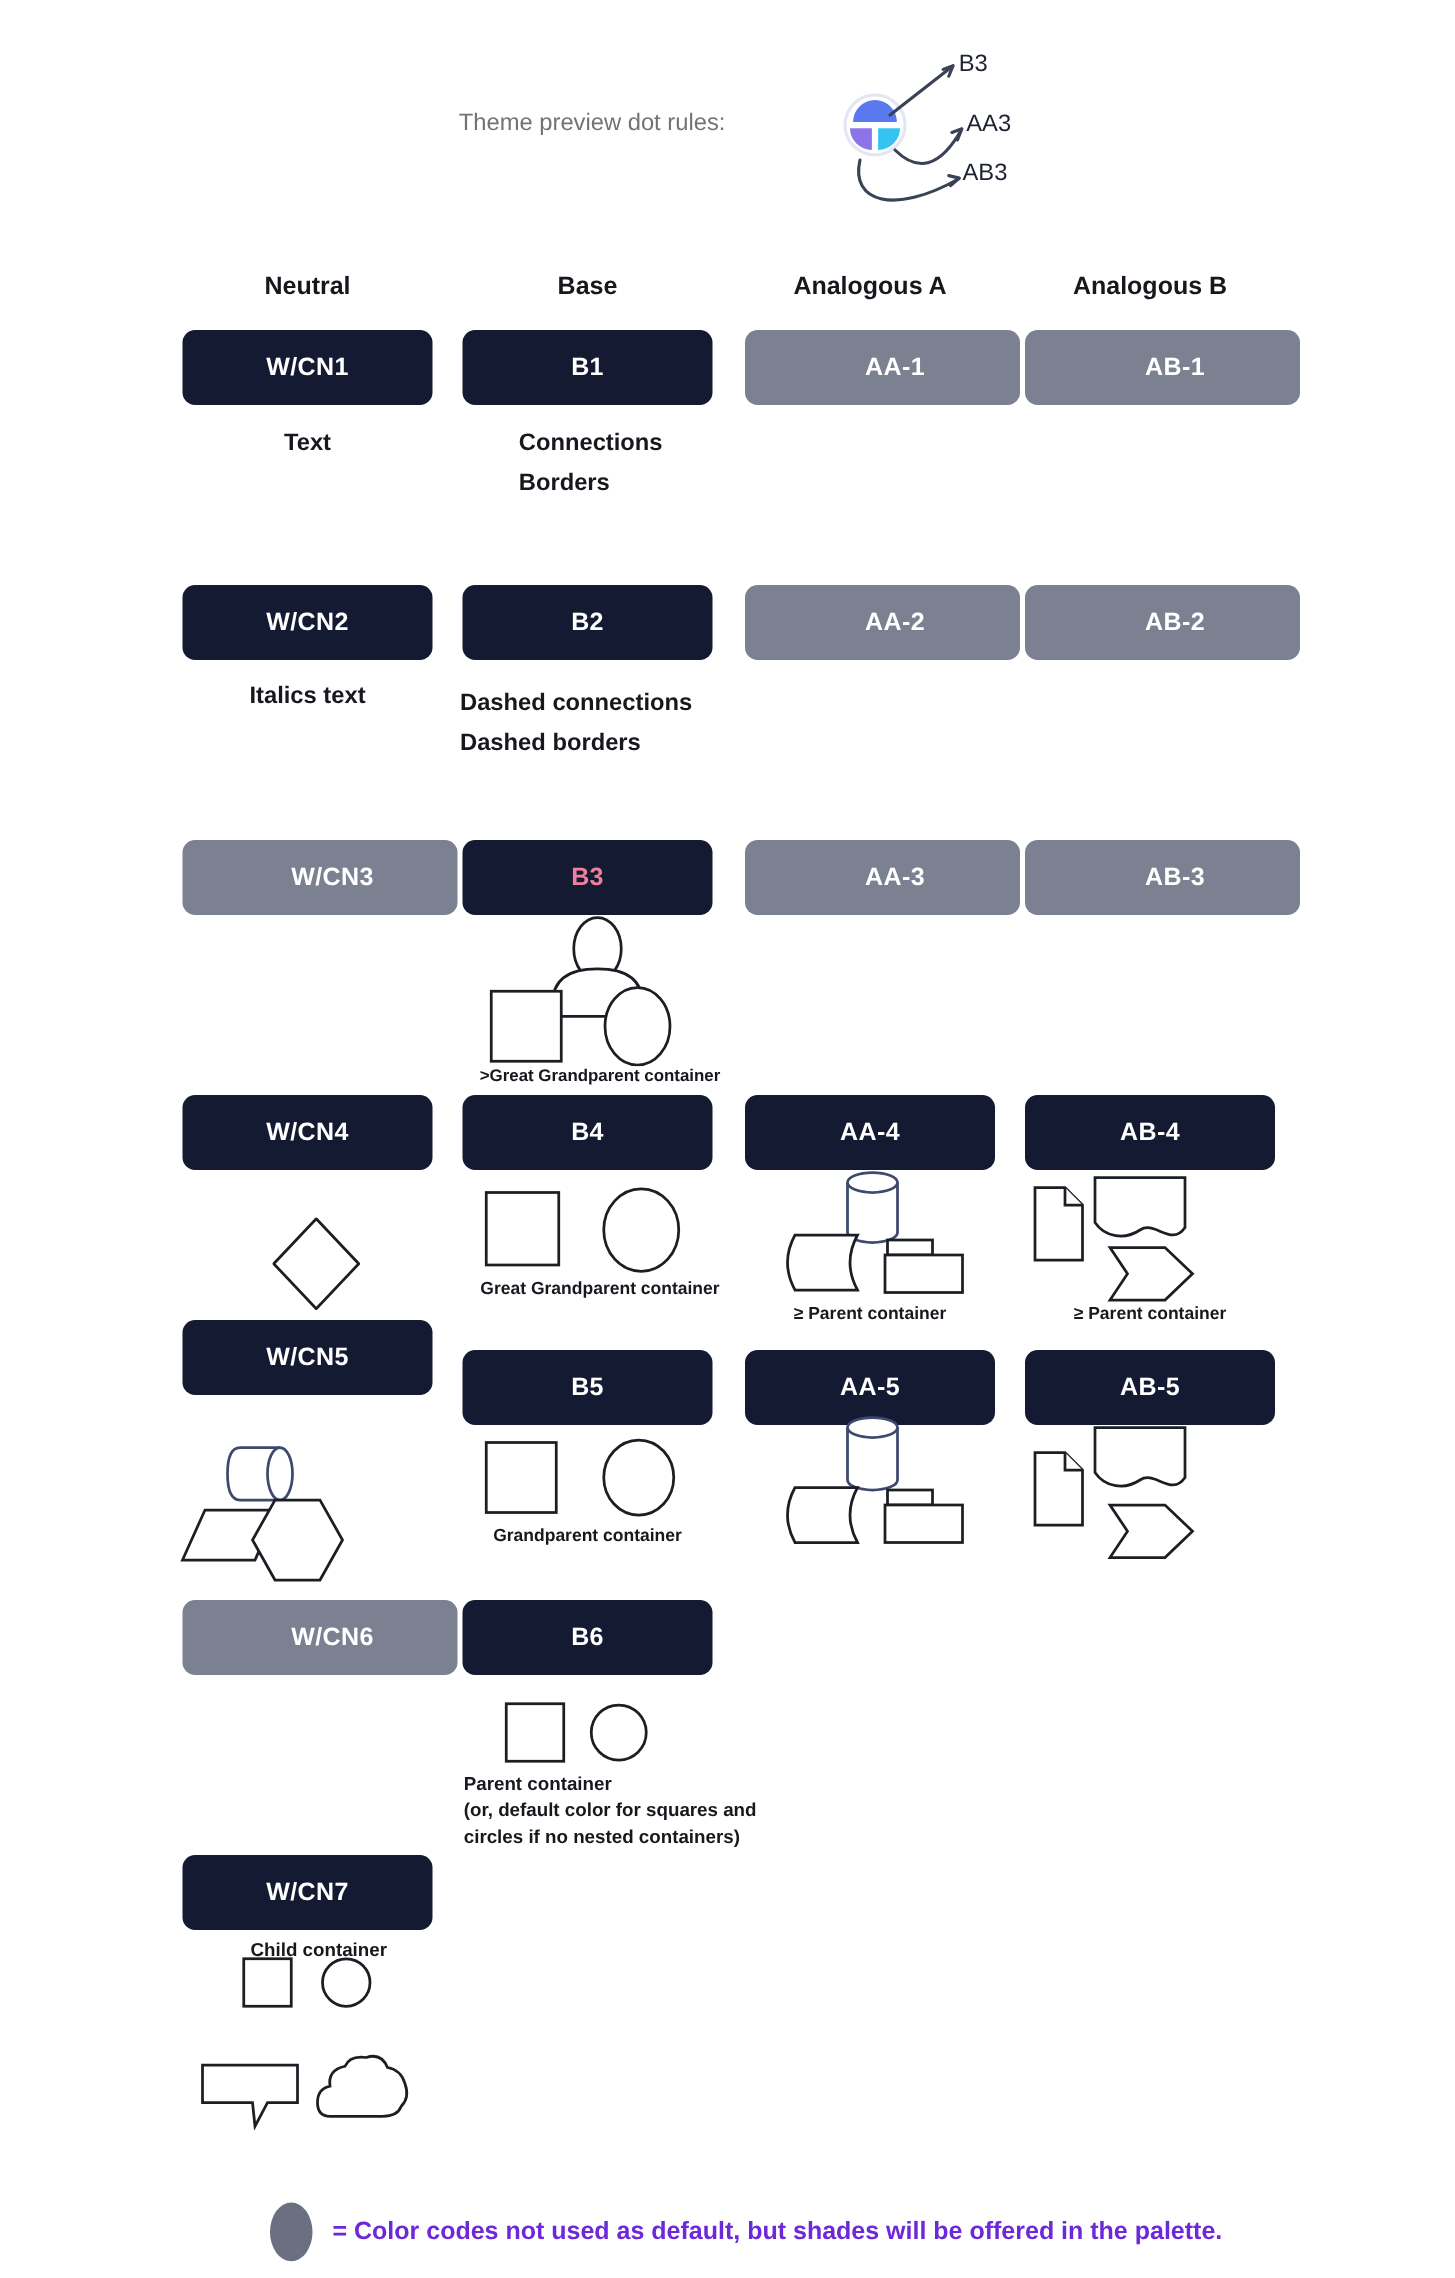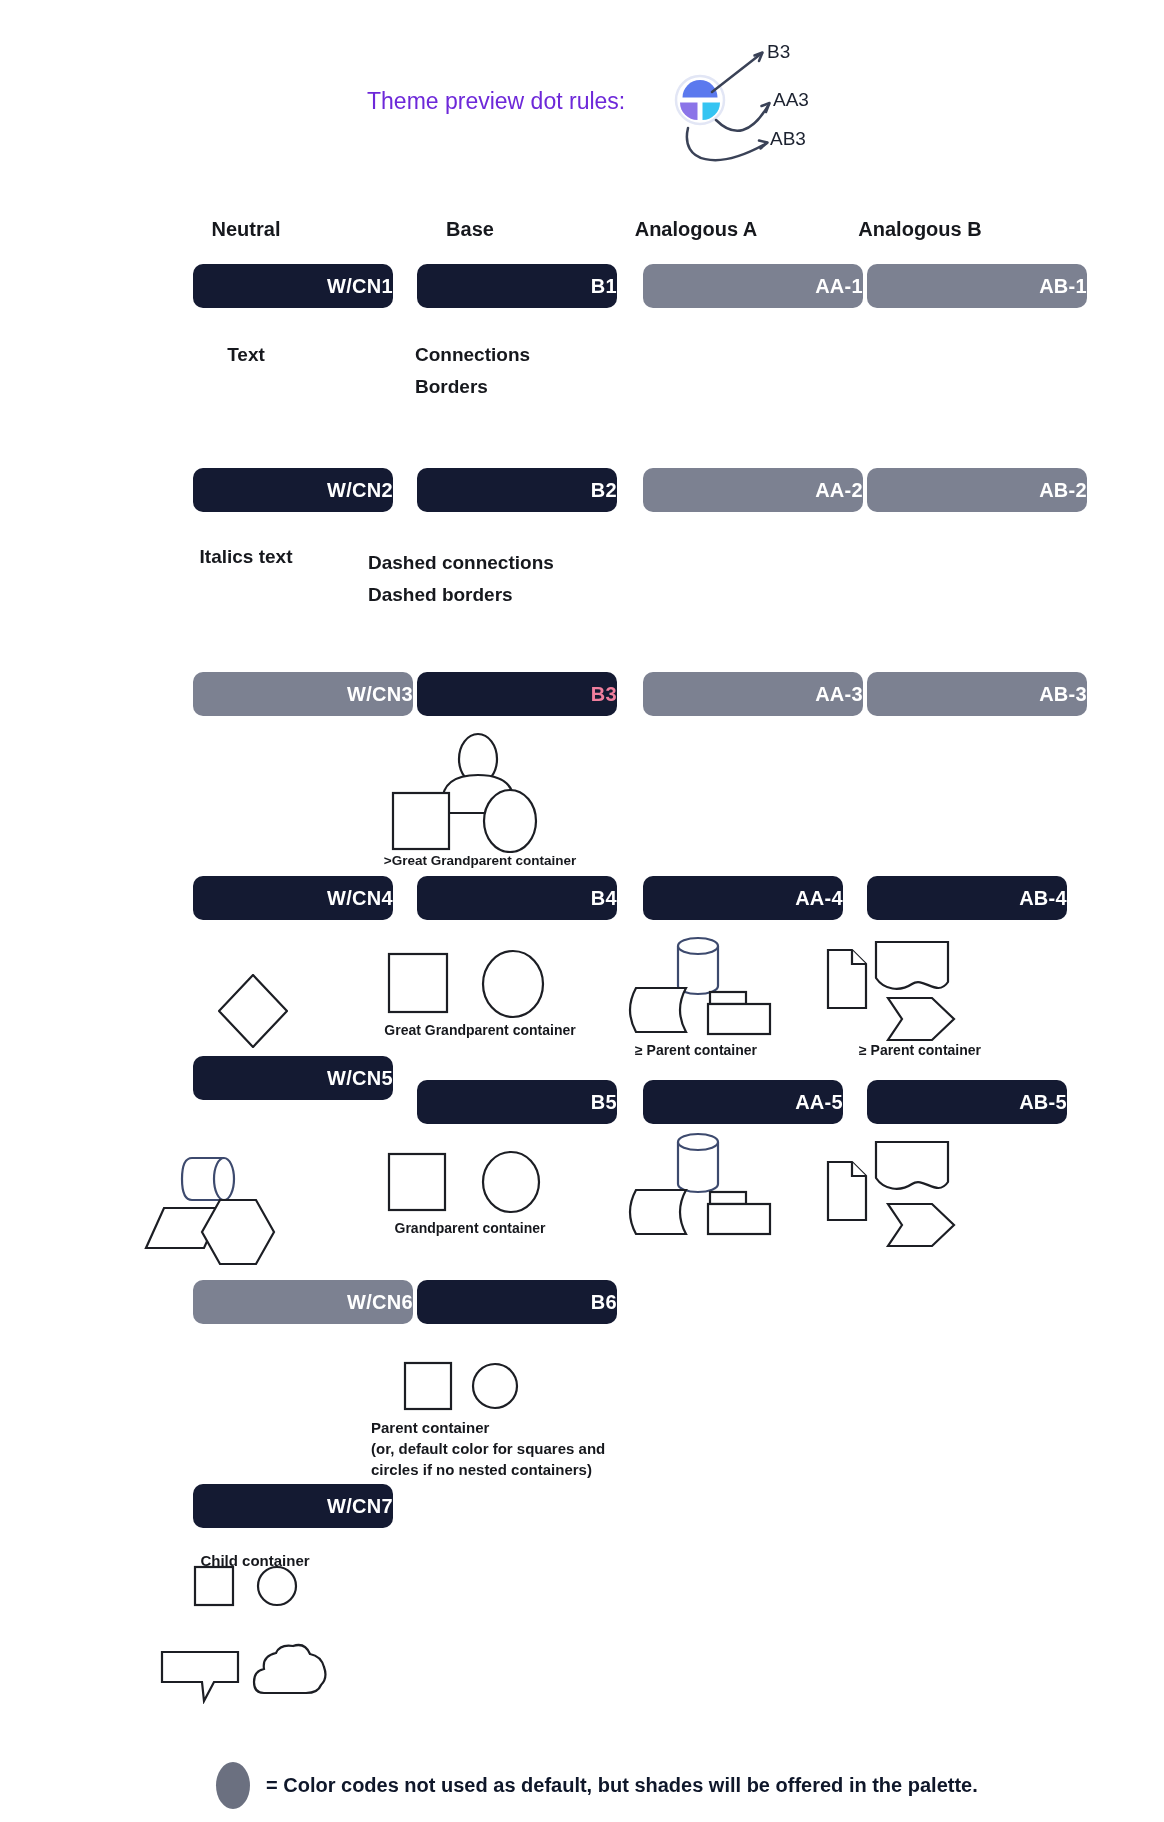--- a/index.html
+++ b/index.html
@@ -1,37 +1,37 @@
 <!DOCTYPE html>
 <html><head>
 <meta charset="utf-8">
 <style>
   html,body{margin:0;padding:0;background:#ffffff;}
   #canvas{
     position:relative;width:1164px;height:1822px;background:#ffffff;
     font-family:"Liberation Sans", sans-serif;color:#16181d;overflow:hidden;
   }
   .abs{position:absolute;}
-  .title{font-size:23px;color:#6d28d9;}
+  .title{font-size:19px;color:#737373;}
   .callout{font-size:19px;color:#1c2230;}
   .col-head{width:200px;text-align:center;font-weight:bold;font-size:20px;color:#16181d;}
   .pill{
-    width:200px;height:44px;border-radius:10px;display:flex;align-items:center;justify-content:flex-end;
-    font-weight:bold;font-size:20px;color:#ffffff;letter-spacing:.3px;margin-left:47px;
+    width:200px;height:60px;border-radius:10px;display:flex;align-items:center;justify-content:center;
+    font-weight:bold;font-size:20px;color:#ffffff;letter-spacing:.3px;
   }
   .pill.navy{background:#141a32;}
   .pill.gray{background:#7c8191;padding-left:20px;}
   .pill .pink{color:#f07f9d;}
   .caption-lg{font-weight:bold;font-size:19px;color:#16181d;}
   .caption-sm{font-weight:bold;font-size:14px;color:#16181d;}
   .caption-xs{font-weight:bold;font-size:13.5px;color:#16181d;}
   .caption-md{font-weight:bold;font-size:15px;color:#16181d;line-height:21px;}
   .center200{width:200px;text-align:center;}
   .legend-dot{width:34px;height:47px;border-radius:50%;background:#6b7080;}
-  .legend-text{font-weight:bold;font-size:20px;color:#0f172a;}
+  .legend-text{font-weight:bold;font-size:20px;color:#6d28d9;}
   svg .blk{stroke:#1c1e24;stroke-width:2.2;fill:#ffffff;}
   svg .slate{stroke:#3d4a6e;stroke-width:2.2;fill:#ffffff;}
   svg .arrow{stroke:#3a4257;stroke-width:2.5;fill:none;stroke-linecap:round;stroke-linejoin:round;}
 </style>
 </head>
 <body>
 
 <div id="canvas">
 
   <div class="abs title" style="left:367px;top:88px;">Theme preview dot rules:</div>

